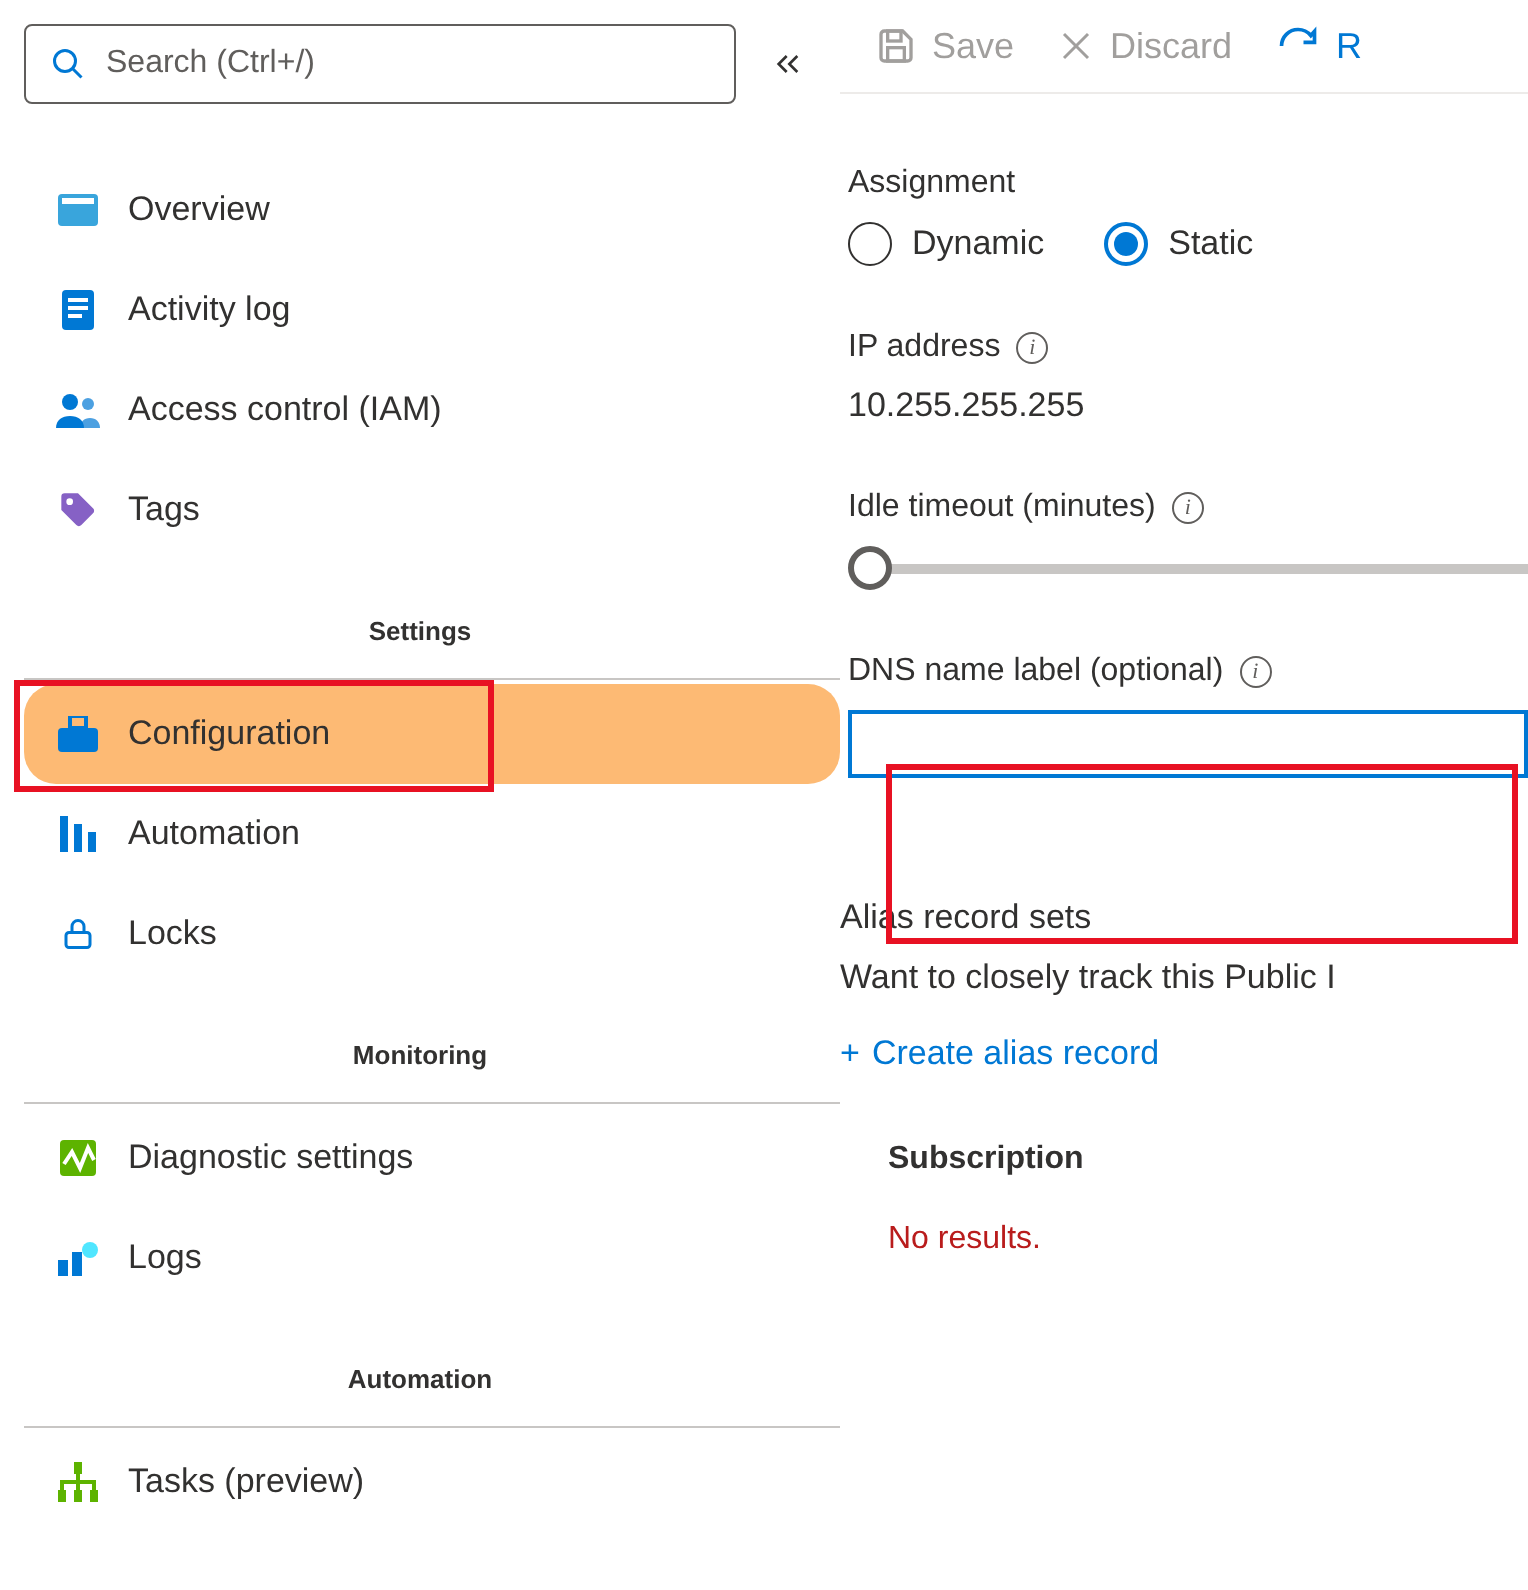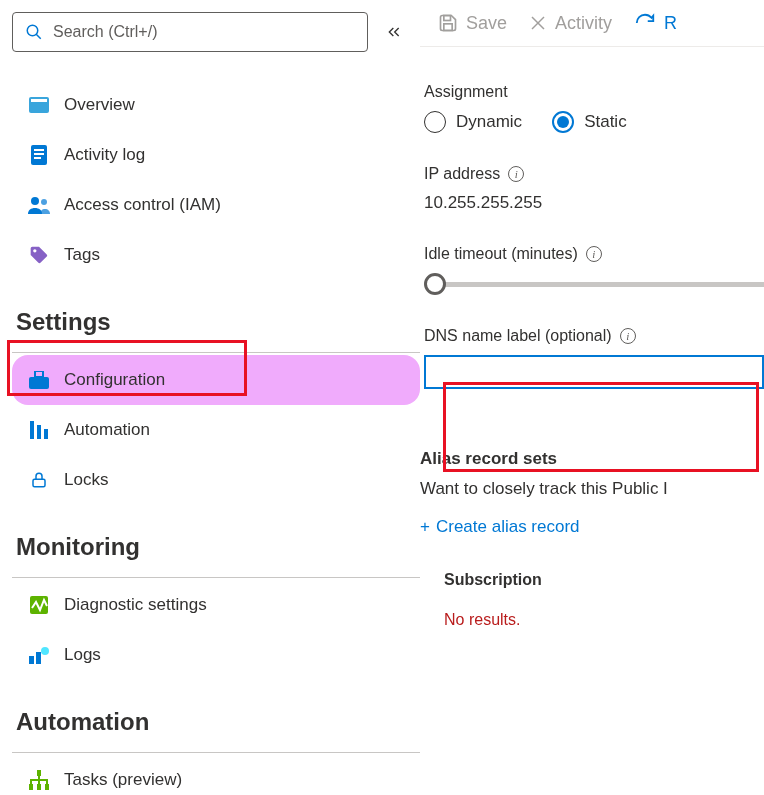--- a/index.html
+++ b/index.html
@@ -47,25 +47,26 @@
       display: flex;
       align-items: center;
       gap: 14px;
       height: 50px;
       padding: 0 16px;
       font-size: 17px;
       cursor: pointer;
       width: 100%;
     }
     .nav-item .icon { width: 22px; height: 22px; display: flex; align-items: center; justify-content: center; }
-    .nav-item.selected { background: #f0abfc; border-radius: 16px; }
+    .nav-item.selected { background: #fdba74; border-radius: 16px; }
     .nav-section-title {
-      font-size: 24px;
+      font-size: 13px;
       font-weight: 600;
       padding: 28px 16px 8px 4px;
+      text-align: center;
     }
     .nav-sep { border: none; border-top: 1px solid #c8c6c4; margin: 8px 0 2px 0; }
     .highlight-red {
       position: absolute;
       border: 3px solid #e81123;
       pointer-events: none;
     }
     .config-highlight {
       left: 7px; top: 340px; width: 240px; height: 56px;
     }
@@ -123,21 +124,21 @@
     .dns-input {
       width: 100%; height: 34px;
       border: 2px solid #0078d4;
       padding: 0 8px; font-size: 15px;
       outline: none;
     }
     .dns-highlight {
       left: 443px; top: 382px; width: 316px; height: 90px;
     }
     .alias-block { margin-top: 60px; }
-    .alias-title { font-size: 17px; margin-bottom: 10px; font-weight: bold; }
+    .alias-title { font-size: 17px; margin-bottom: 10px; }
     .alias-desc { font-size: 17px; margin-bottom: 18px; white-space: nowrap; }
     .create-link {
       color: #0078d4; font-size: 17px; cursor: pointer;
       display: flex; align-items: center; gap: 6px;
     }
     .sub-panel { margin-top: 24px; padding: 10px 0 10px 24px; }
     .sub-title { font-weight: 600; font-size: 16px; margin-bottom: 22px; }
     .sub-body { font-size: 16px; color: #b91c1c; }
     svg { display: block; }
   </style>
@@ -288,21 +289,21 @@
         </span>
         <span>Save</span>
       </div>
       <div class="tb-item">
         <span>
           <svg width="18" height="18" viewBox="0 0 24 24" fill="none" stroke="#a19f9d" stroke-width="2">
               <line x1="4" y1="4" x2="20" y2="20"></line>
               <line x1="20" y1="4" x2="4" y2="20"></line>
             </svg>
         </span>
-        <span>Activity</span>
+        <span>Discard</span>
       </div>
       <div class="tb-item refresh">
         <span>
           <svg width="22" height="22" viewBox="0 0 24 24" fill="none" stroke="#0078d4" stroke-width="2">
               <path d="M3 12a9 9 0 019-9 9 9 0 017 3.3L21 4v6h-6"></path>
             </svg>
         </span>
         <span>R</span>
       </div>
     </div>

